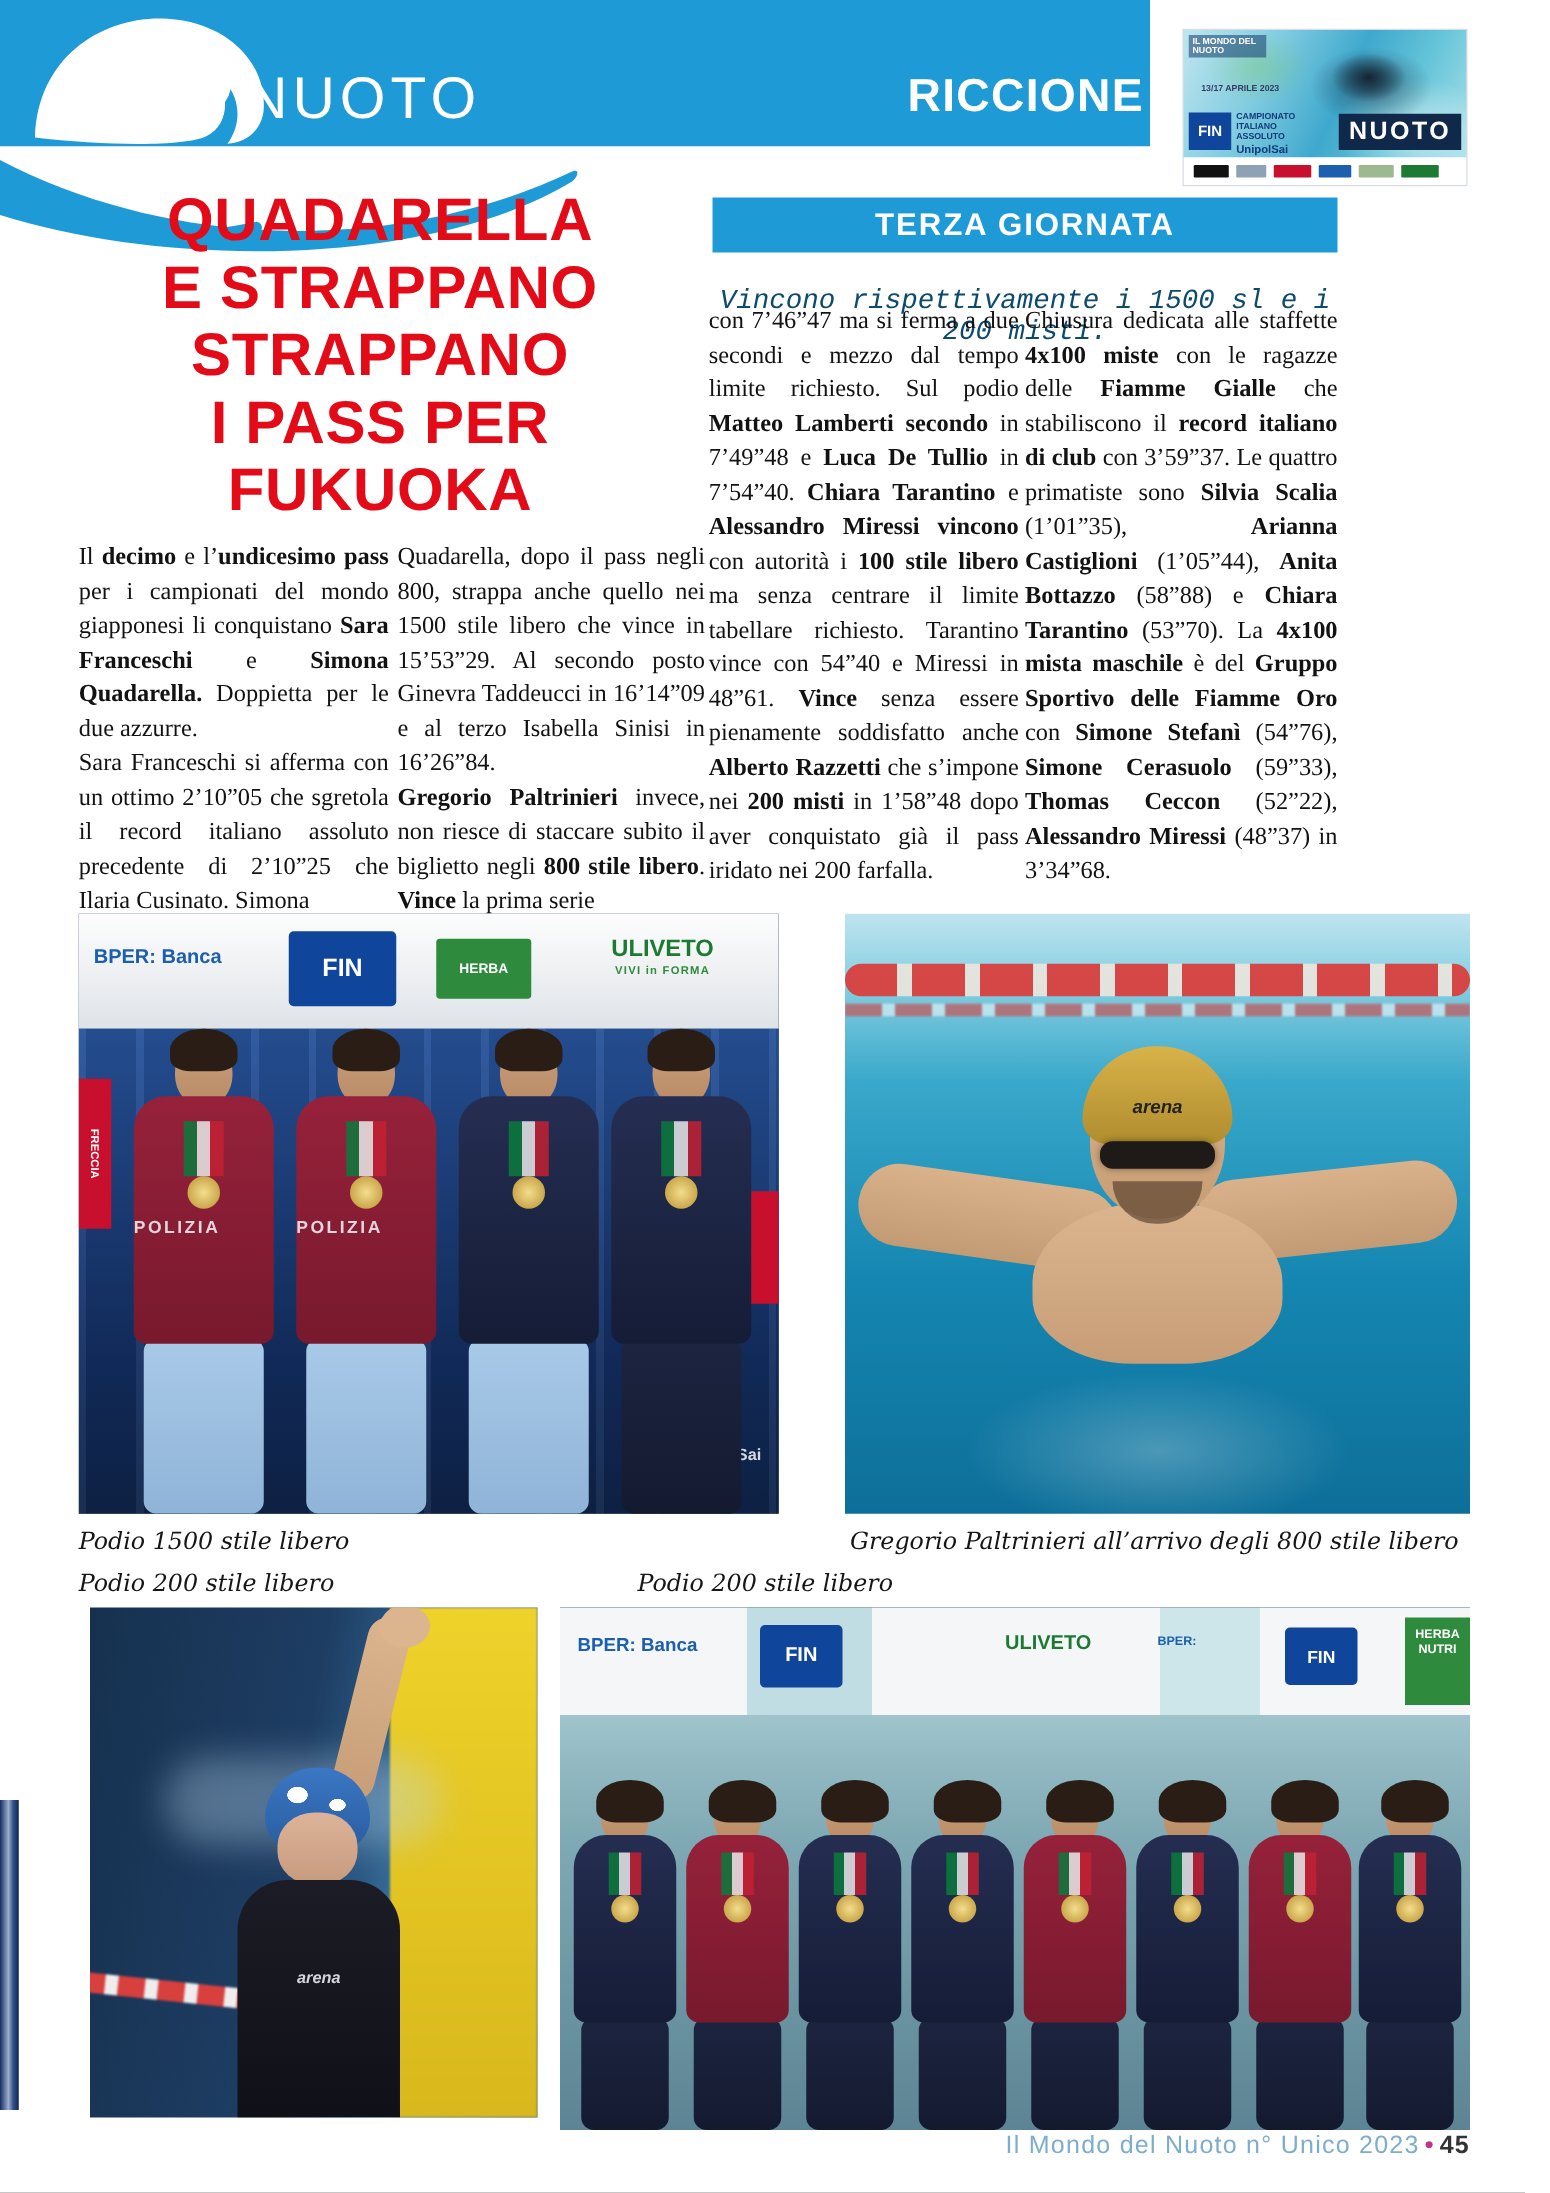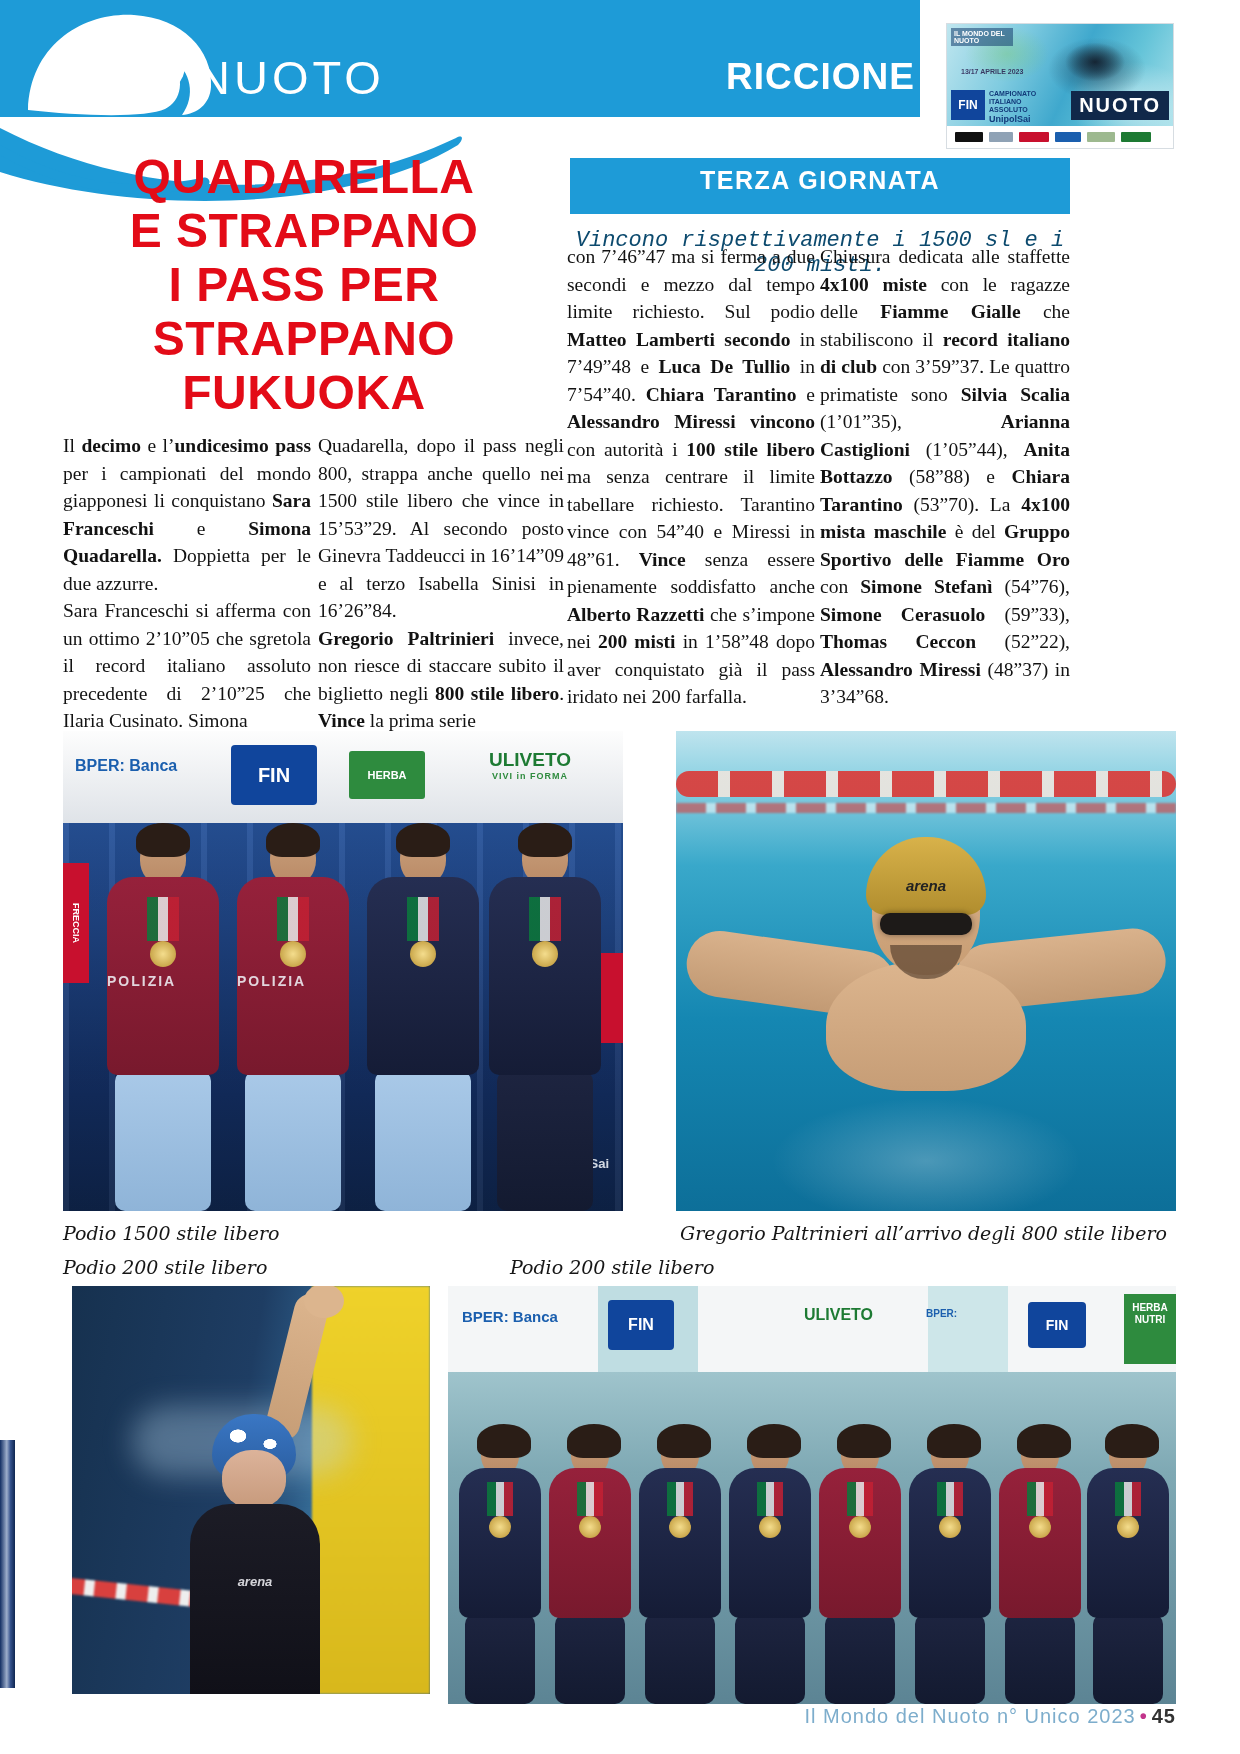--- a/index.html
+++ b/index.html
@@ -35,21 +35,21 @@
   .promo-sponsor{position:absolute;left:42px;top:90px;color:#123a7a;font-size:9px;font-weight:800;}
   .promo-title{position:absolute;right:4px;bottom:6px;background:#10284a;color:#fff;
      font-size:20px;font-weight:800;letter-spacing:2px;padding:3px 8px;}
   .promo-strip{position:relative;width:226px;height:22px;background:#fff;display:flex;
      align-items:center;gap:6px;padding-left:8px;box-sizing:border-box;}
   .promo-strip i{display:block;height:10px;border-radius:1px;}
 
   
   .headline{position:absolute;left:68px;top:150px;width:472px;text-align:center;
      color:#E30B17;font-size:48px;line-height:54px;font-weight:800;letter-spacing:.5px;}
-  .day-banner{position:absolute;left:570px;top:158px;width:500px;height:56px;background:#1E9BD7;
+  .day-banner{position:absolute;left:570px;top:158px;width:500px;height:44px;background:#1E9BD7;
      color:#fff;font-size:25px;font-weight:800;letter-spacing:1.5px;text-align:center;line-height:44px;}
   .subtitle{position:absolute;left:555px;top:212px;width:530px;text-align:center;
      font-family:Liberation Mono, monospace;font-style:italic;font-size:22px;color:#0c4a6e;margin-top:16px;}
 
   
   .col{position:absolute;width:248px;font-family:"Liberation Serif",serif;font-size:19.5px;
        line-height:27.5px;text-align:justify;color:#121212;}
   .col b{font-weight:700;}
   .col1{left:63px;top:432px;}
   .col2{left:318px;top:432px;width:246px;}
@@ -217,22 +217,22 @@
       <i style="width:30px;background:#c8102e"></i>
       <i style="width:26px;background:#1b5fae"></i>
       <i style="width:28px;background:#9db98f"></i>
       <i style="width:30px;background:#1d7a33"></i>
     </div>
   </div>
 
   <div class="headline">
     <div>QUADARELLA</div>
     <div>E STRAPPANO</div>
+    <div>STRAPPANO</div>
     <div>I PASS PER</div>
-    <div>STRAPPANO</div>
     <div>FUKUOKA</div>
   </div>
 
   <div class="day-banner">TERZA GIORNATA</div>
   <div class="subtitle">Vincono rispettivamente i 1500 sl e i 200 misti.</div>
 
   <div class="col col1">Il <b>decimo</b> e l’<b>undicesimo pass</b> per i campionati del mondo giapponesi li conquistano <b>Sara Franceschi</b> e <b>Simona Quadarella.</b> Doppietta per le due azzurre.<br>Sara Franceschi si afferma con un ottimo 2’10”05 che sgretola il record italiano assoluto precedente di 2’10”25 che Ilaria Cusinato. Simona</div>
   <div class="col col2">Quadarella, dopo il pass negli 800, strappa anche quello nei 1500 stile libero che vince in 15’53”29. Al secondo posto Ginevra Taddeucci in 16’14”09 e al terzo Isabella Sinisi in 16’26”84.<br><b>Gregorio Paltrinieri</b> invece, non riesce di staccare subito il biglietto negli <b>800 stile libero</b>. <b>Vince</b> la prima serie</div>
   <div class="col col3">con 7’46”47 ma si ferma a due secondi e mezzo dal tempo limite richiesto. Sul podio <b>Matteo Lamberti secondo</b> in 7’49”48 e <b>Luca De Tullio</b> in 7’54”40. <b>Chiara Tarantino</b> e <b>Alessandro Miressi vincono</b> con autorità i <b>100 stile libero</b> ma senza centrare il limite tabellare richiesto. Tarantino vince con 54”40 e Miressi in 48”61. <b>Vince</b> senza essere pienamente soddisfatto anche <b>Alberto Razzetti</b> che s’impone nei <b>200 misti</b> in 1’58”48 dopo aver conquistato già il pass iridato nei 200 farfalla.</div>
   <div class="col col4">Chiusura dedicata alle staffette <b>4x100 miste</b> con le ragazze delle <b>Fiamme Gialle</b> che stabiliscono il <b>record italiano di club</b> con 3’59”37. Le quattro primatiste sono <b>Silvia Scalia</b> (1’01”35), <b>Arianna Castiglioni</b> (1’05”44), <b>Anita Bottazzo</b> (58”88) e <b>Chiara Tarantino</b> (53”70). La <b>4x100 mista maschile</b> è del <b>Gruppo Sportivo delle Fiamme Oro</b> con <b>Simone Stefanì</b> (54”76), <b>Simone Cerasuolo</b> (59”33), <b>Thomas Ceccon</b> (52”22), <b>Alessandro Miressi</b> (48”37) in 3’34”68.</div>

